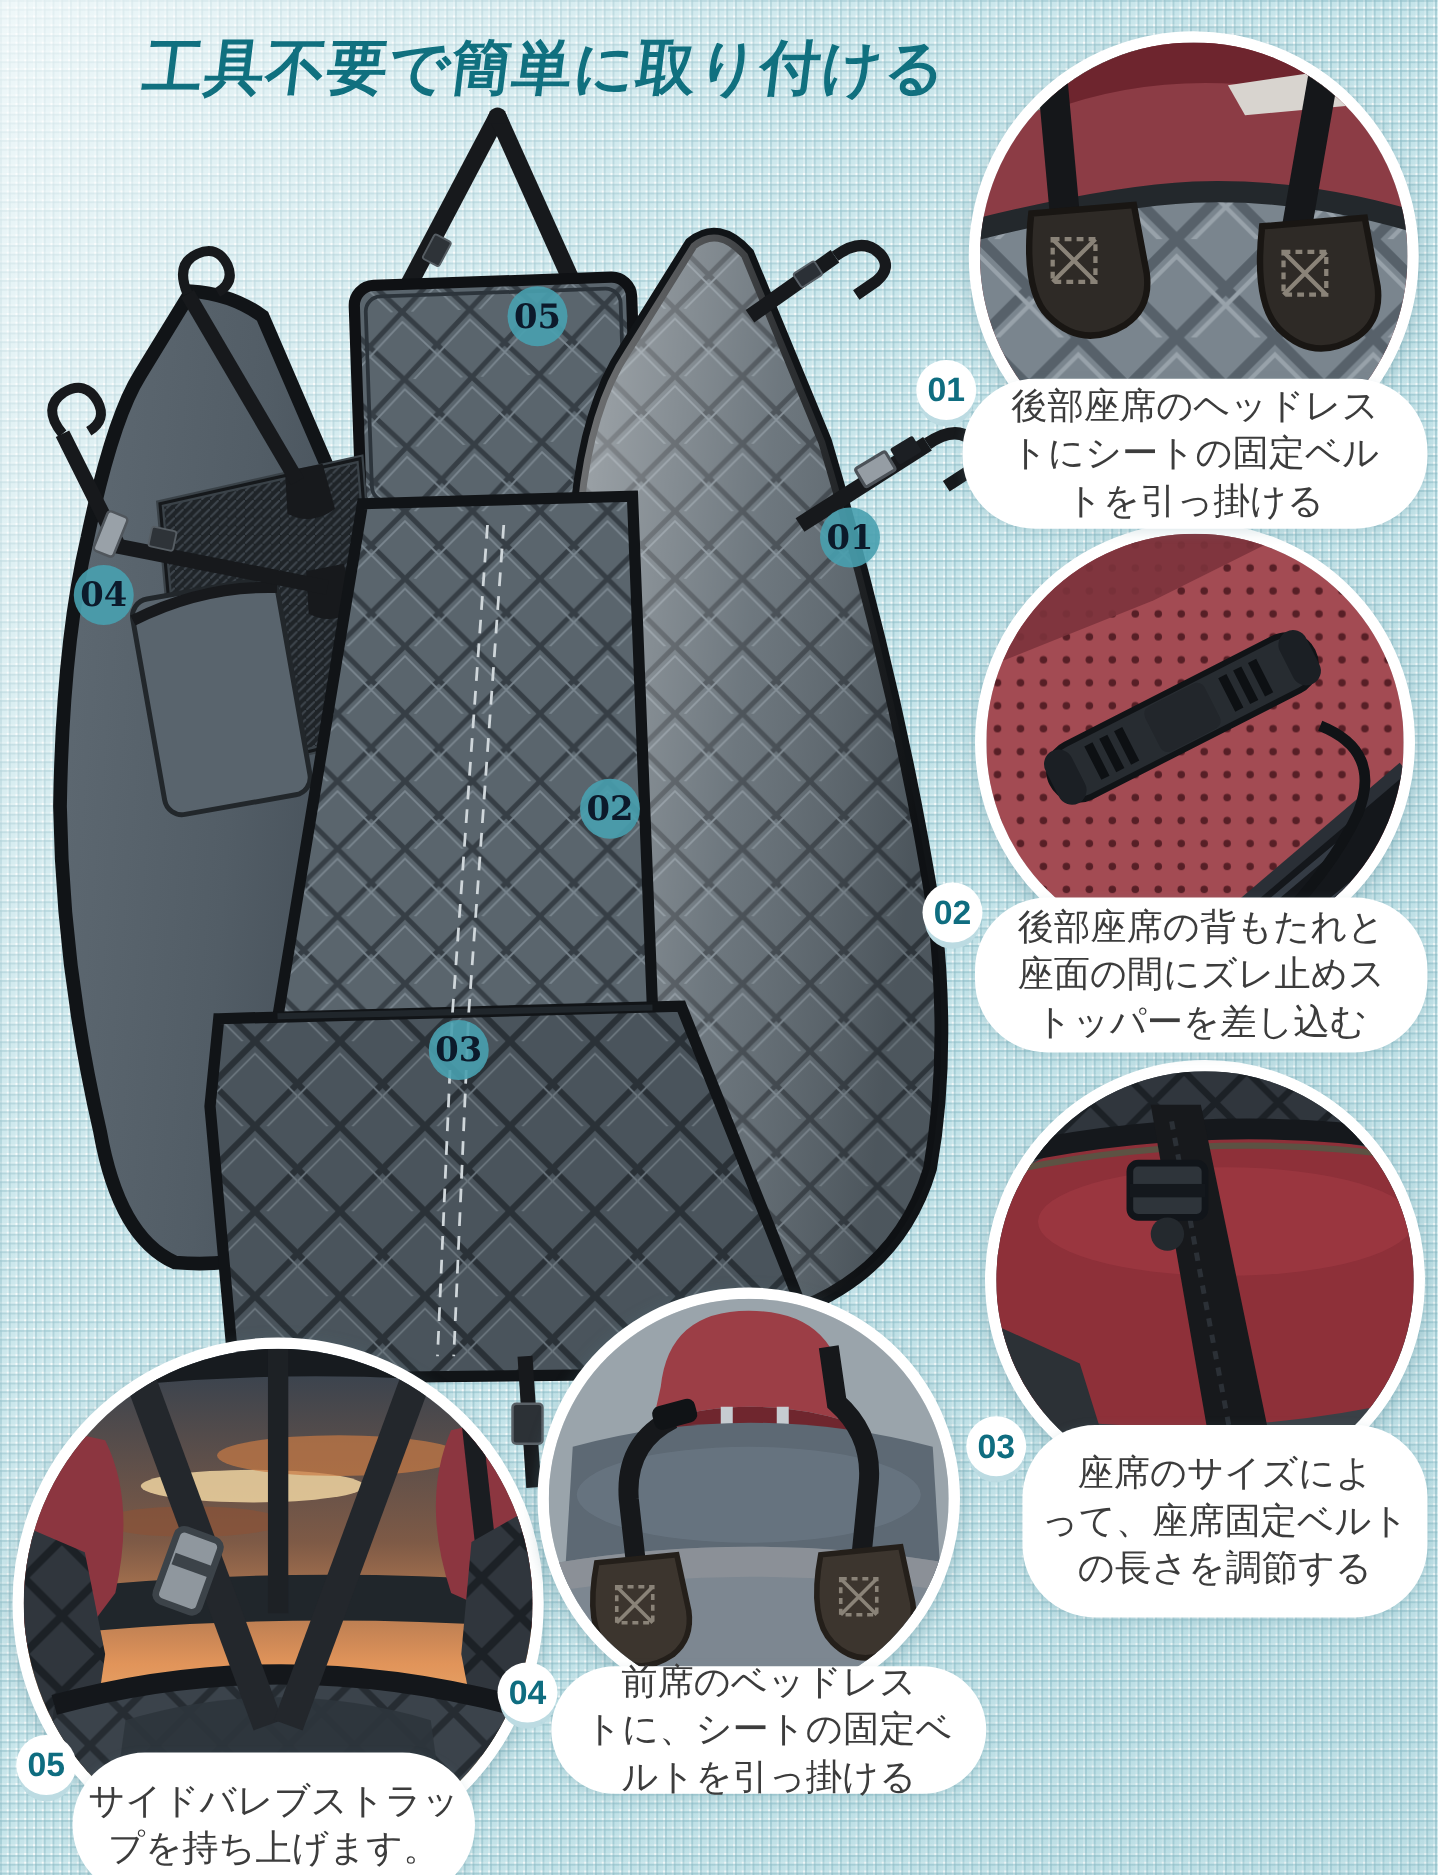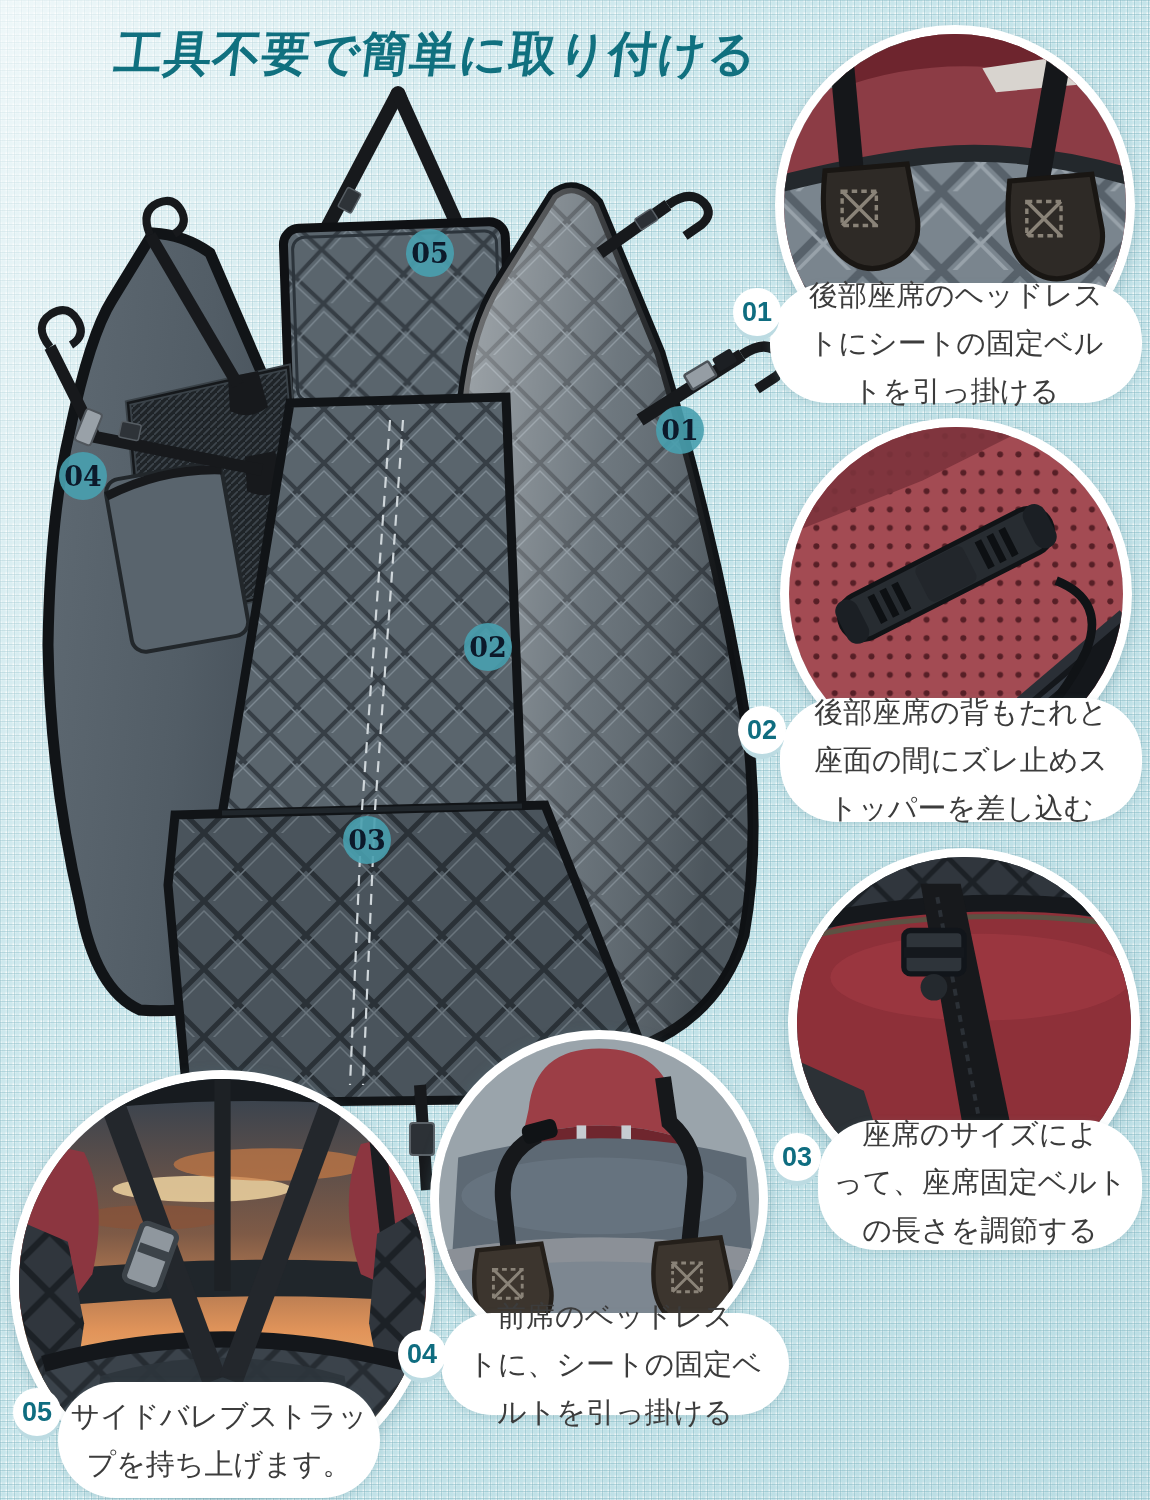--- a/index.html
+++ b/index.html
@@ -29,24 +29,24 @@
     font-family:"DejaVu Serif",serif;font-weight:700;font-size:27px;
     display:flex;align-items:center;justify-content:center;
   }
   .photo-circle{
     position:absolute;border-radius:50%;border:9px solid #ffffff;overflow:hidden;
     background:#cfd6d9;box-shadow:0 5px 14px rgba(90,135,145,.35);z-index:4;
   }
   .photo-circle svg{display:block;width:100%;height:100%;}
   .bubble{
     position:absolute;background:#ffffff;border-radius:58px;z-index:5;
-    color:#3c3c3c;font-size:29px;line-height:48px;text-align:center;
+    color:#3c3c3c;font-size:29px;line-height:38px;text-align:center;
     display:flex;align-items:center;justify-content:center;
     white-space:pre-line;box-shadow:0 3px 9px rgba(110,155,165,.22);
-    padding:6px 4px;box-sizing:border-box;
+    padding:6px 4px;box-sizing:border-box;margin-top:20px;
   }
   .numchip{
     position:absolute;width:48px;height:48px;border-radius:50%;z-index:6;
     background:#ffffff;color:#0f6d80;font-weight:700;font-size:27px;
     display:flex;align-items:center;justify-content:center;
     box-shadow:0 7px 0 -2px #bcdbe2;
   }
 </style>
 </head>
 <body>
@@ -293,21 +293,21 @@
 <div class="bubble" style="left:770px;top:283px;width:372px;height:120px;">後部座席のヘッドレス
 トにシートの固定ベル
 トを引っ掛ける</div>
 <div class="numchip" style="left:733px;top:288px;">01</div>
 
 <div class="bubble" style="left:780px;top:698px;width:362px;height:124px;text-align:center;">後部座席の背もたれと
 座面の間にズレ止めス
 トッパーを差し込む</div>
 <div class="numchip" style="left:738px;top:706px;">02</div>
 
-<div class="bubble" style="left:818px;top:1120px;width:324px;height:130px;font-family:Liberation Mono, monospace;">座席のサイズによ
+<div class="bubble" style="left:818px;top:1120px;width:324px;height:154px;">座席のサイズによ
 って、座席固定ベルト
 の長さを調節する</div>
 <div class="numchip" style="left:773px;top:1133px;">03</div>
 
 <div class="bubble" style="left:441px;top:1313px;width:348px;height:102px;">前席のベッドレス
 トに、シートの固定ベ
 ルトを引っ掛ける</div>
 <div class="numchip" style="left:398px;top:1330px;">04</div>
 
 <div class="bubble" style="left:58px;top:1382px;width:322px;height:116px;text-align:center;">サイドバレブストラッ

